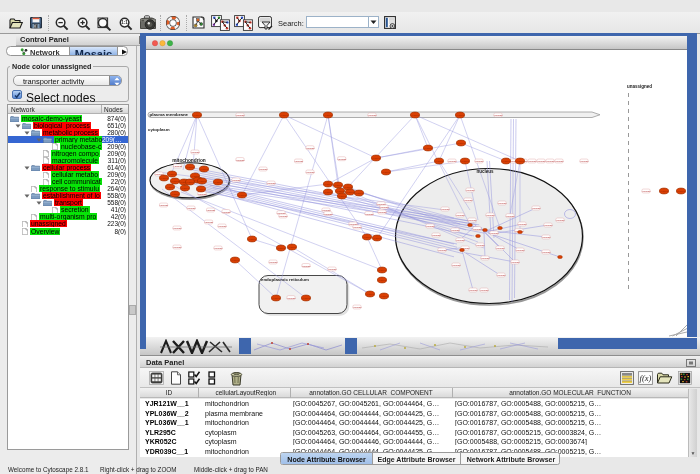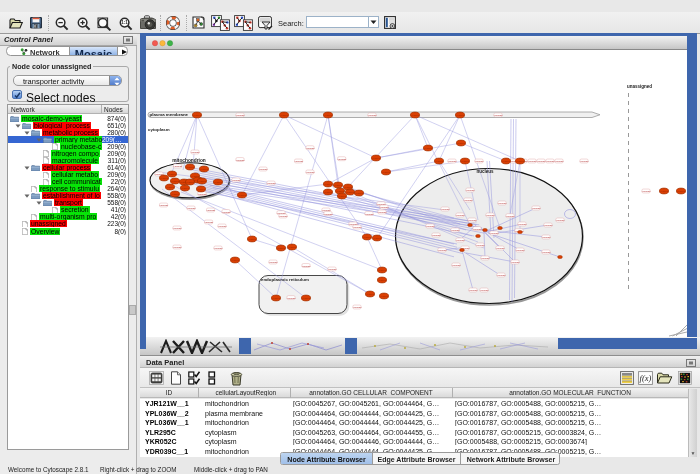--- a/index.html
+++ b/index.html
@@ -136,21 +136,21 @@
 <rect x="0.6" y="0.6" width="10.8" height="11.8" fill="#f8f8f8" stroke="#2a2a2a" stroke-width="1.1"></rect>
 <rect x="1.8" y="1.8" width="2" height="9.4" fill="#2a5590"></rect>
 <line x1="5" y1="3" x2="10" y2="3" stroke="#aaa" stroke-width="0.8"></line>
 <line x1="5" y1="5" x2="10" y2="5" stroke="#bbb" stroke-width="0.8"></line>
 <line x1="5" y1="7" x2="10" y2="7" stroke="#bbb" stroke-width="0.8"></line>
 <circle cx="8.4" cy="10" r="2.4" fill="#d8d8d8" stroke="#222" stroke-width="0.8"></circle>
 <circle cx="8.4" cy="10" r="0.9" fill="#444"></circle>
 </svg>
 </div>
 <div class="abs" style="left:0;top:34px;width:137px;height:440px;background:#ececec;border-right:1px solid #b0b0b0;">
-<div class="abs" style="left:0;top:0;width:137px;height:12px;background:linear-gradient(#f0f0f0,#d2d2d2);border-bottom:1px solid #a8a8a8;font-style:italic;">
+<div class="abs" style="left:16px;top:0;width:137px;height:12px;background:linear-gradient(#f0f0f0,#d2d2d2);border-bottom:1px solid #a8a8a8;">
 <div class="abs" style="left:4px;top:1px;font-size:7.5px;font-weight:bold;color:#222;">Control Panel</div>
 <svg class="abs" style="left:123px;top:2px" width="10" height="8">
           <rect x="0.5" y="0.5" width="9" height="7" fill="none" stroke="#777" stroke-width="1"></rect>
           <rect x="3" y="2.5" width="4" height="3" fill="#777"></rect>
         </svg>
 </div>
 <div class="abs" style="left:6px;top:12px;width:122px;height:9.5px;background:#fff;border:1px solid #949494;border-radius:4.5px;overflow:hidden;">
 <div class="abs" style="left:0;top:0;width:63px;height:9.5px;border-right:1px solid #949494;">
 <svg class="abs" style="left:13px;top:1px" width="8" height="7">
             <circle cx="2.2" cy="1.8" r="1.5" fill="#2fa32f"></circle>

